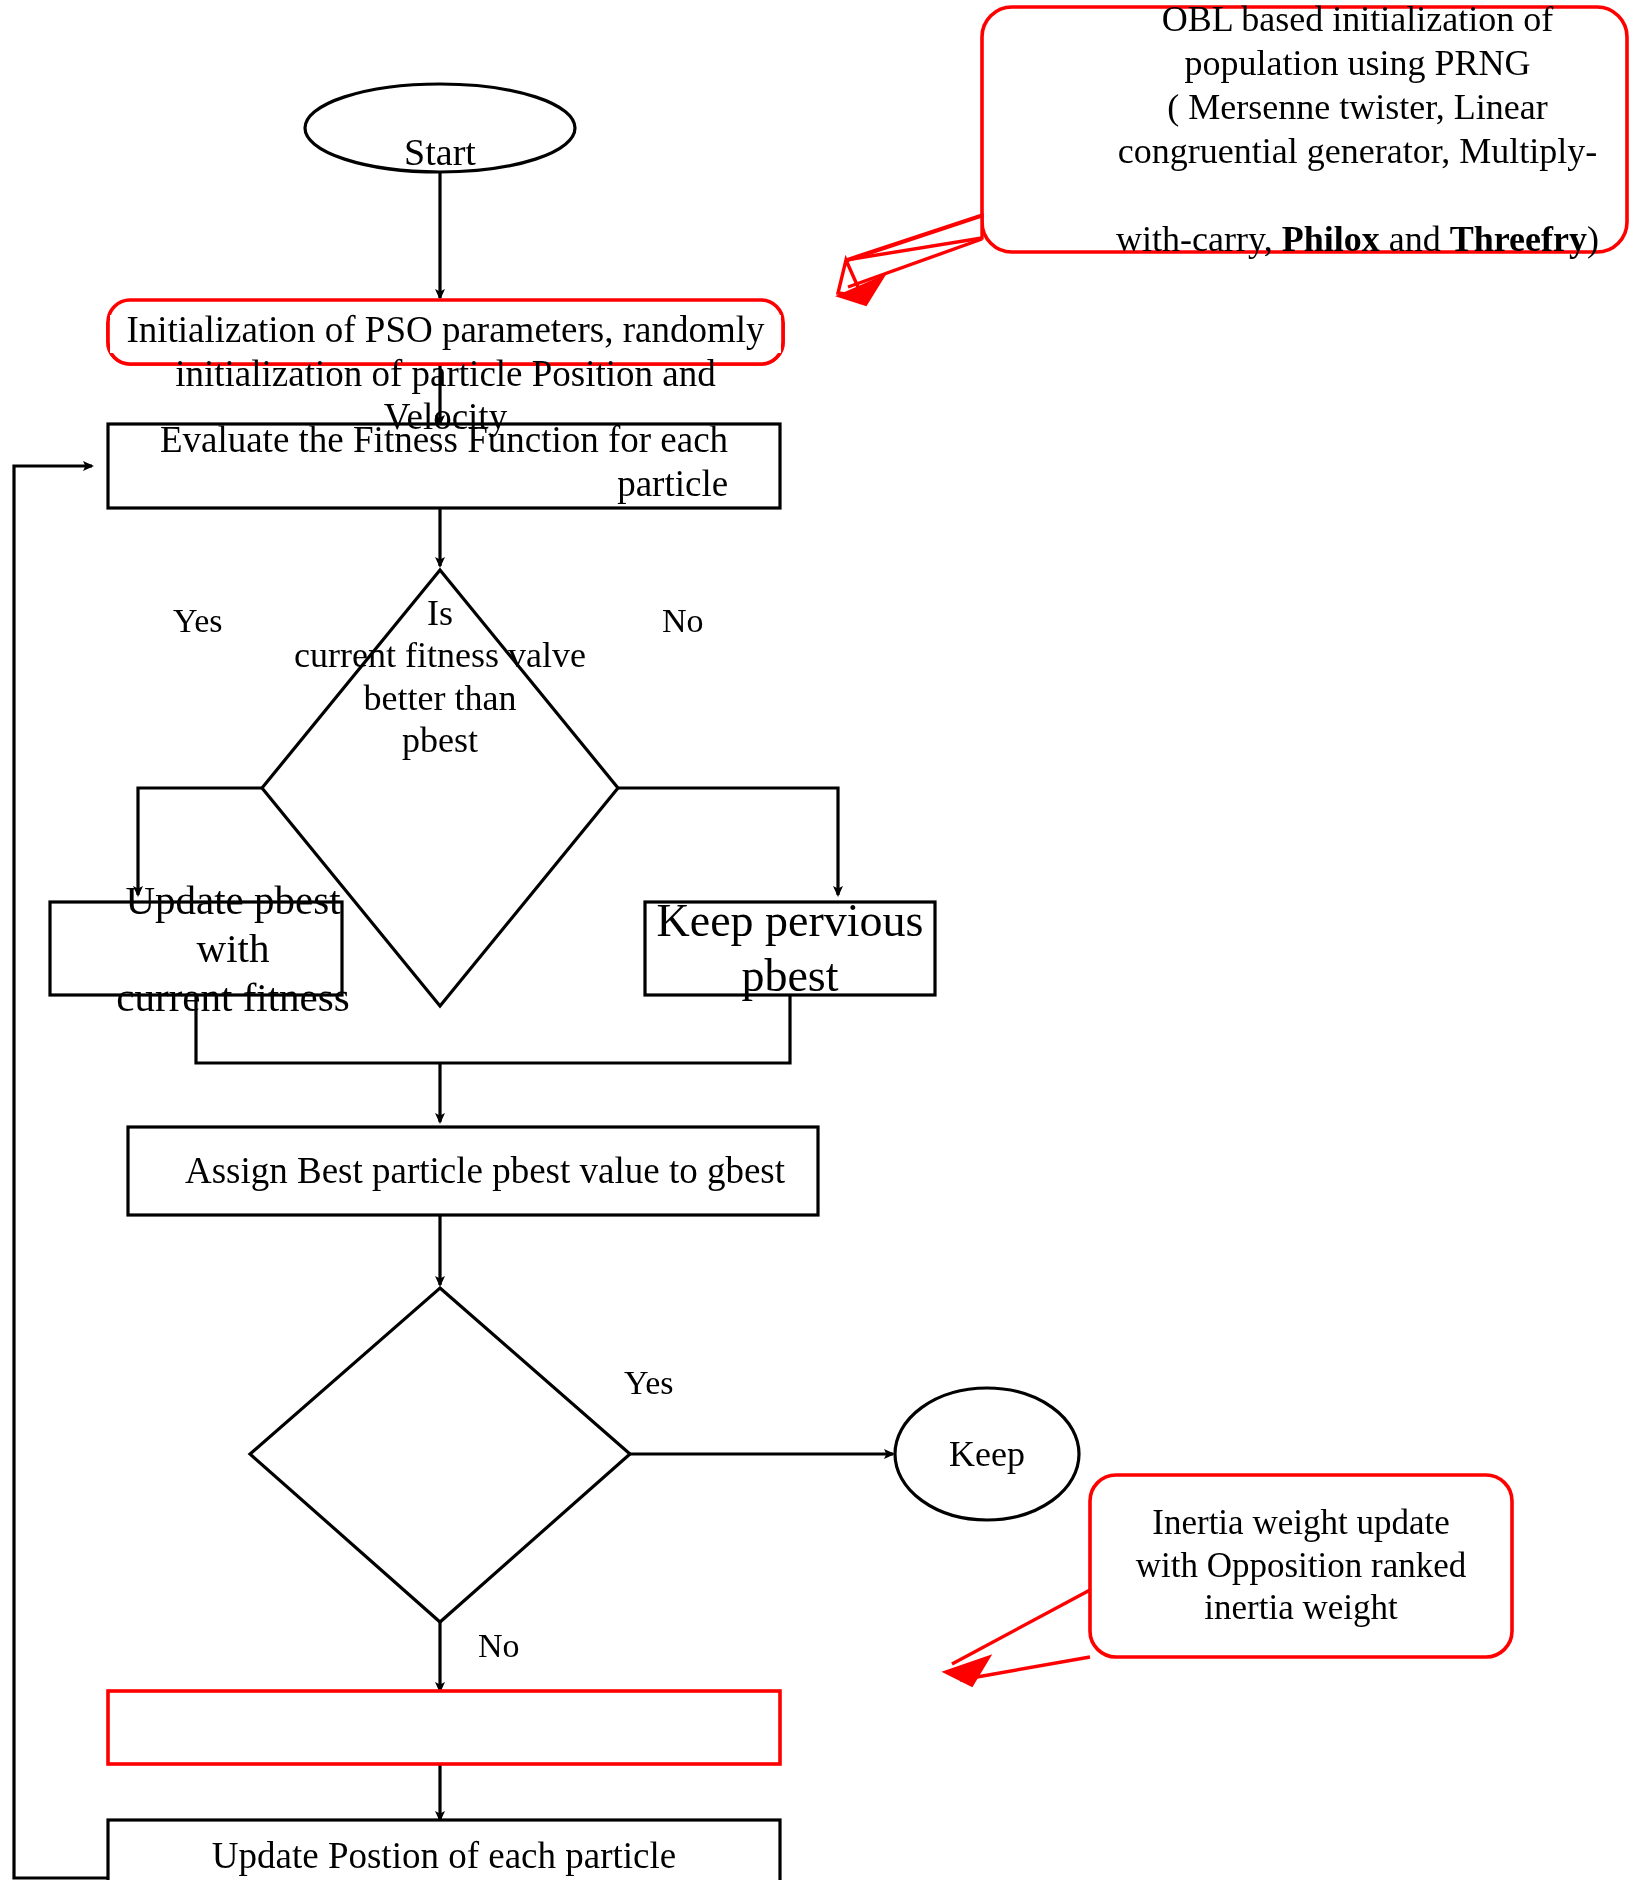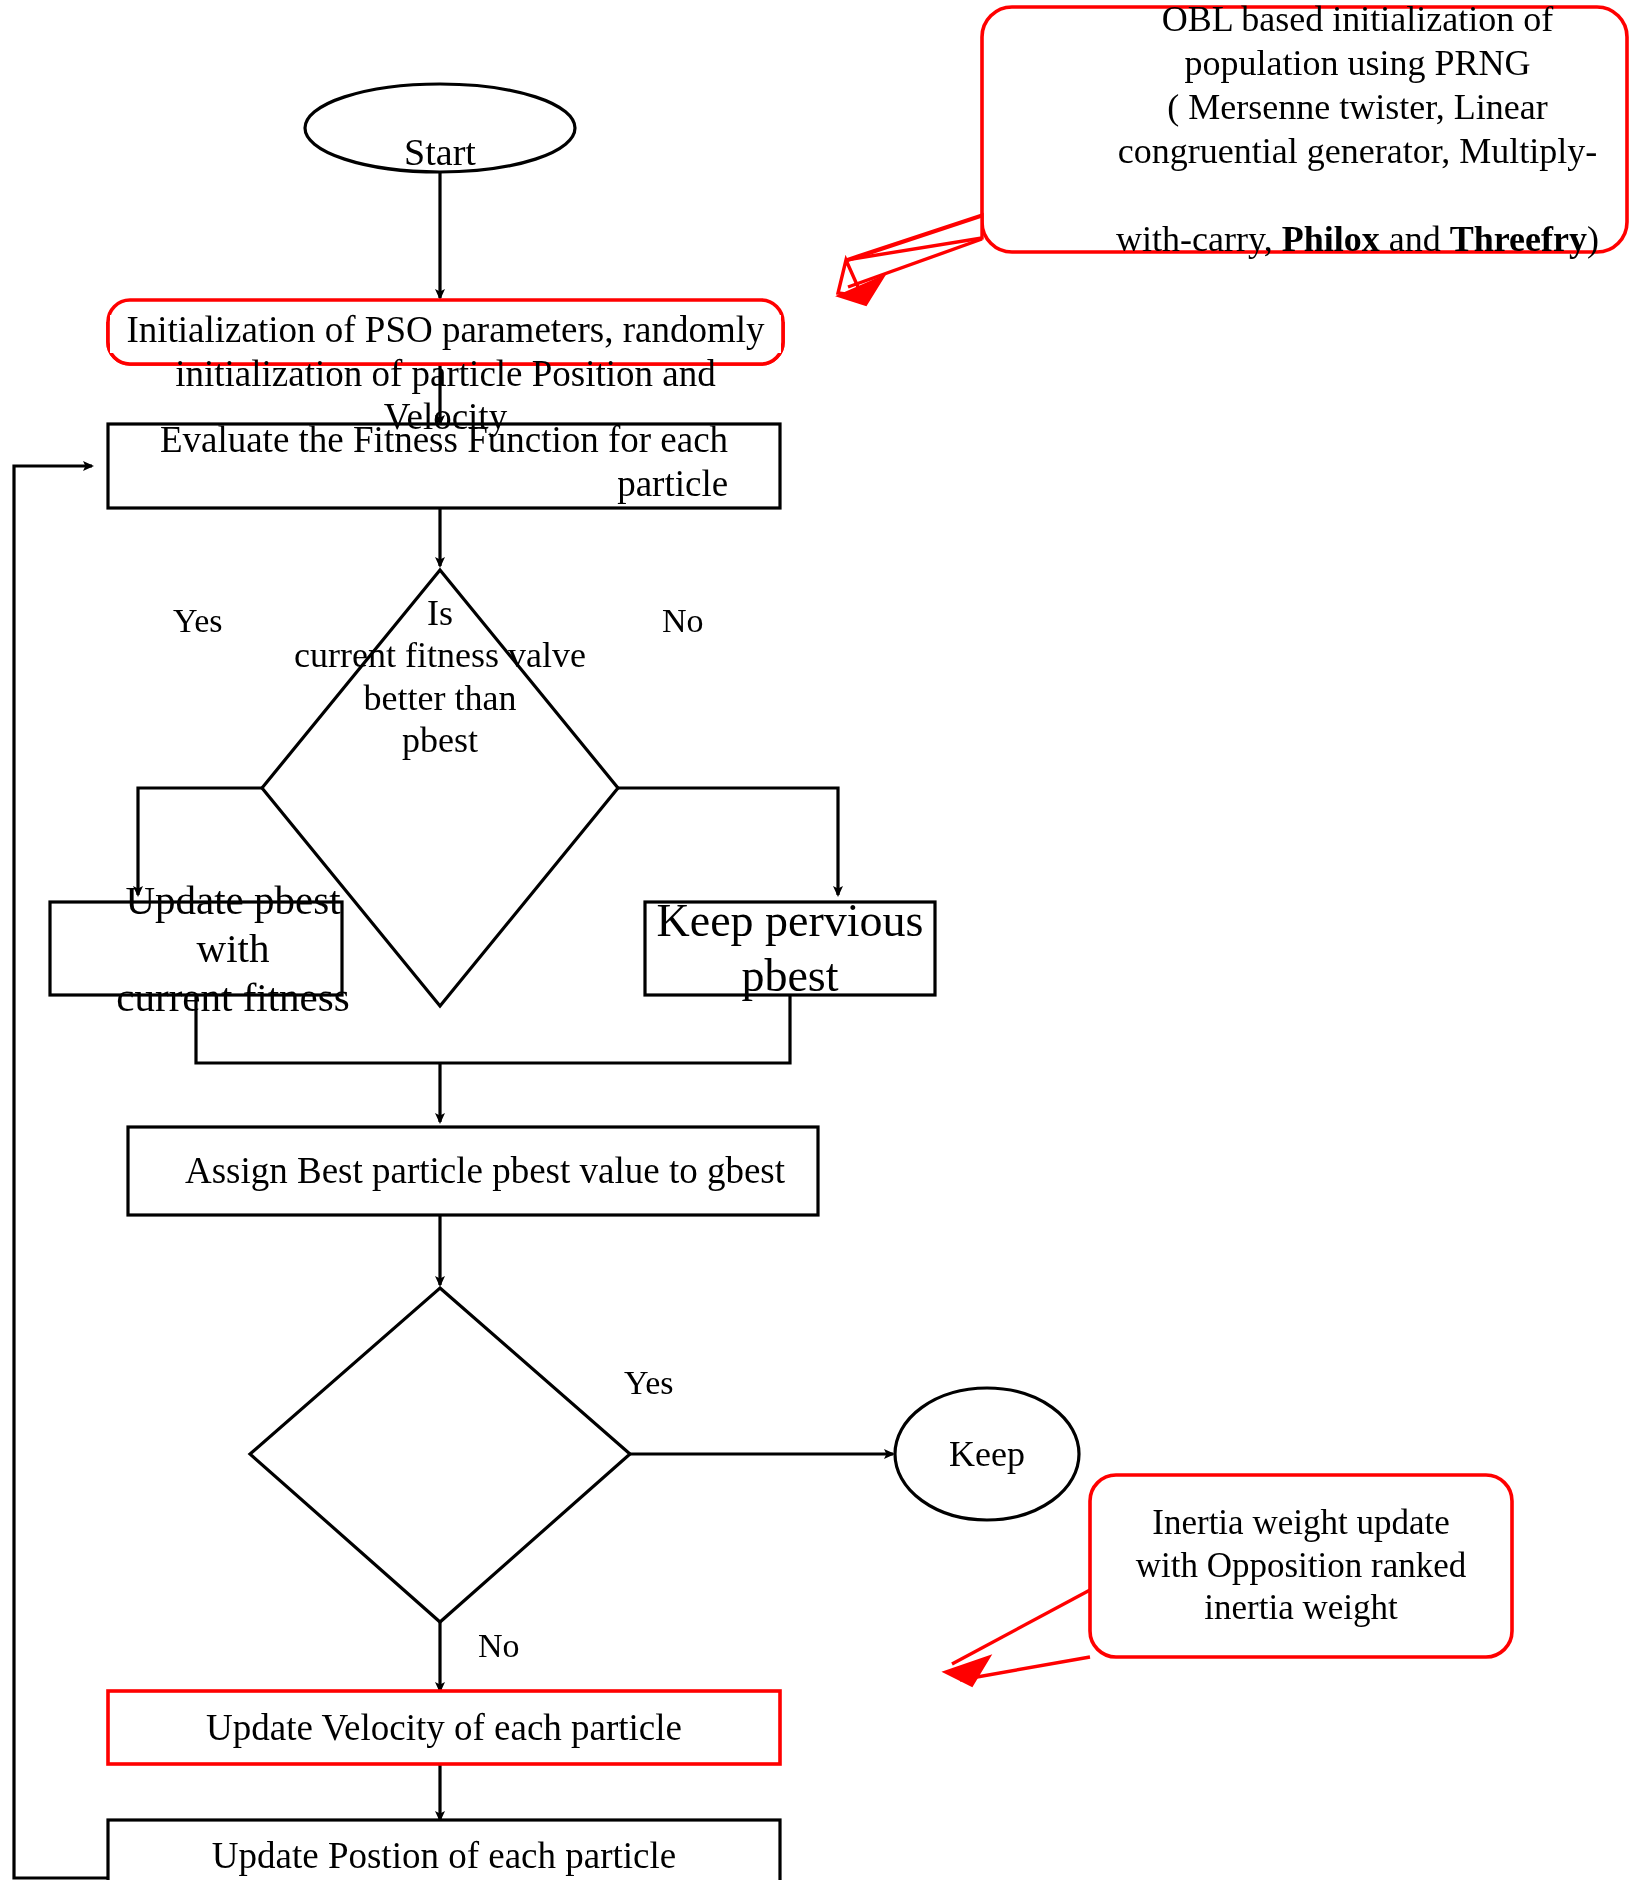--- a/index.html
+++ b/index.html
@@ -148,21 +148,20 @@
 current fitness</div>
 
   <div class="node-text" style="left:647px; top:902px; width:286px; height:93px; font-size:46px;">Keep pervious
 pbest</div>
 
   <div class="node-text" style="left:130px; top:1127px; width:686px; height:88px; font-size:37px;margin-left:12px;">Assign Best particle pbest value to gbest</div>
 
 
   <div class="node-text" style="left:897px; top:1428px; width:180px; height:52px; font-size:36px;">Keep</div>
 
-  <div class="node-text" style="left:110px; top:1691px; width:668px; height:73px; font-size:37px;">Update Velocity of each particle</div>
 
   <div class="node-text" style="left:110px; top:1820px; width:668px; height:72px; font-size:37px;">Update Postion of each particle</div>
 
   <div class="edge-label" style="left:173px; top:604px;">Yes</div>
   <div class="edge-label" style="left:662px; top:604px;">No</div>
   <div class="edge-label" style="left:624px; top:1366px;">Yes</div>
   <div class="edge-label" style="left:478px; top:1629px;">No</div>
 
   <div class="callout-text" style="left:1045px; top:14px; width:625px; height:232px; font-size:36px; flex-direction:column;">
     <div>OBL based initialization  of</div>

